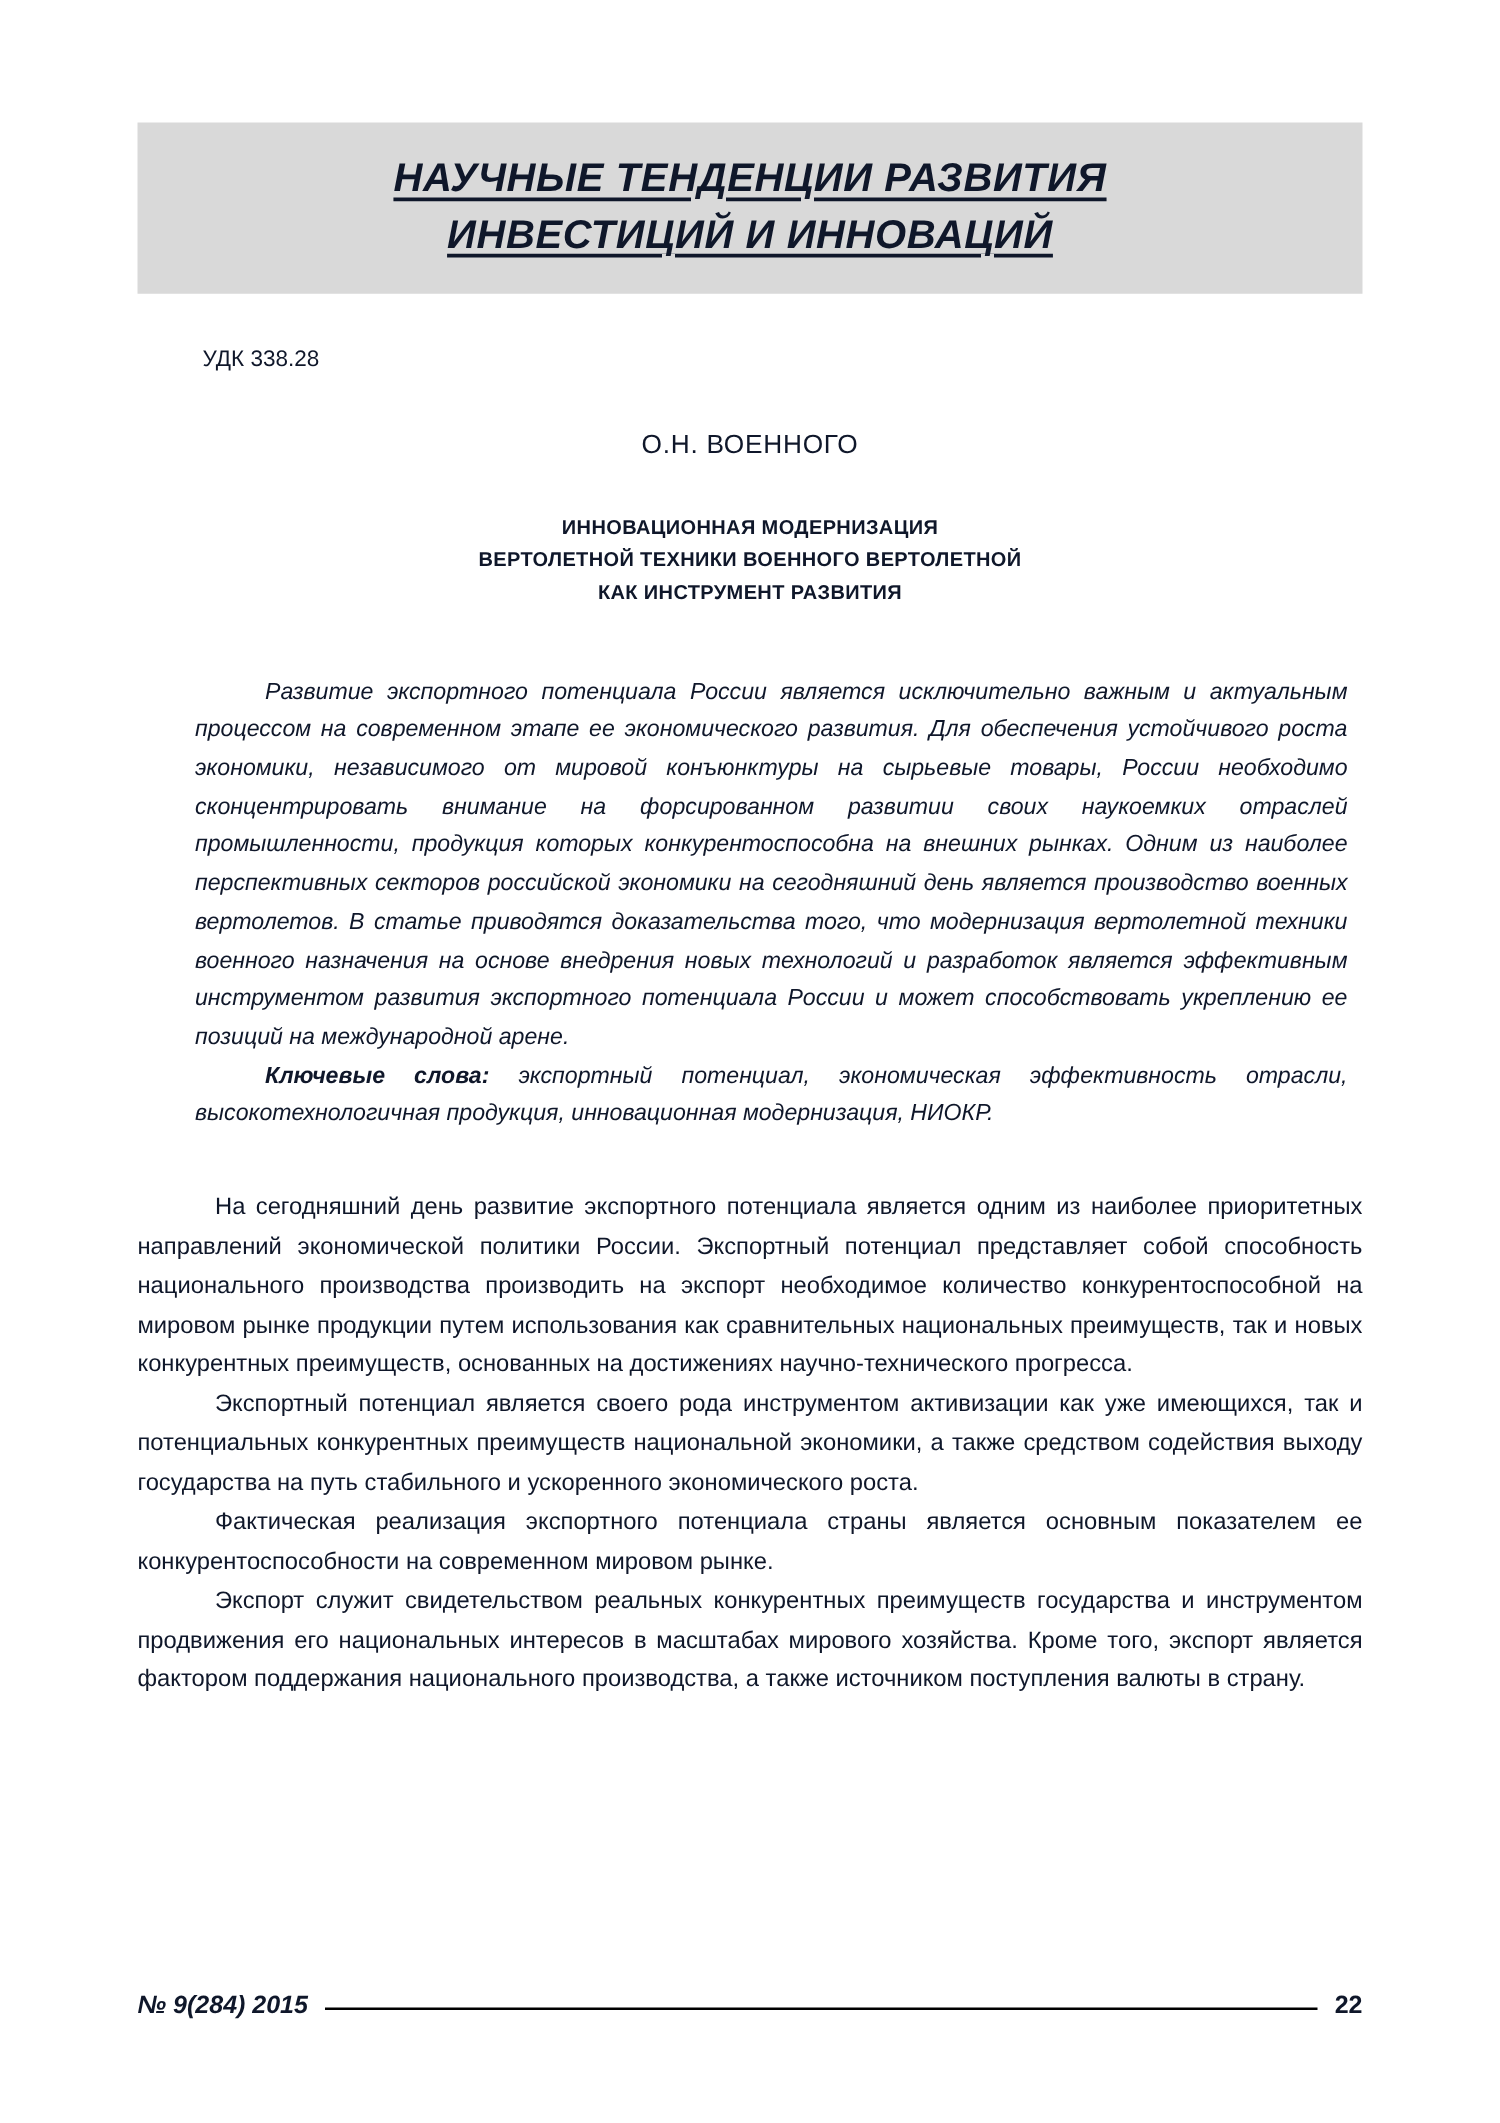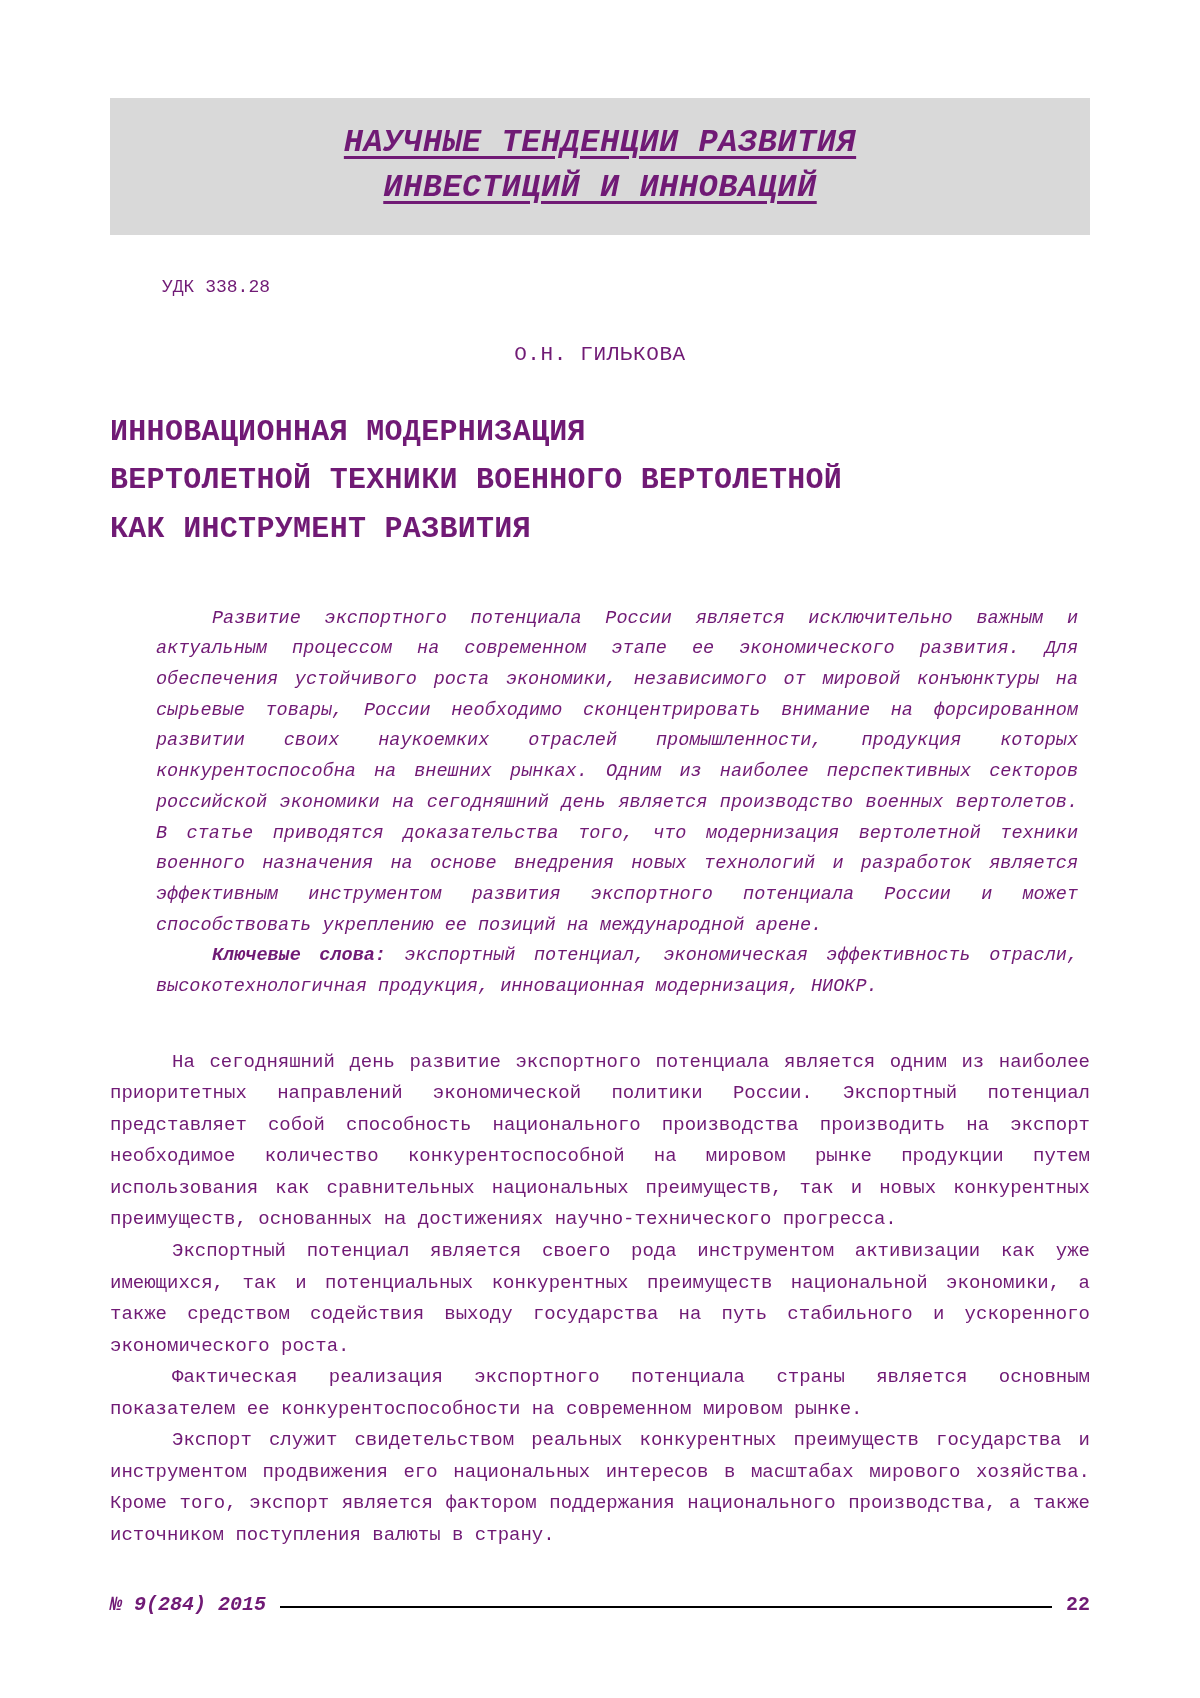--- a/index.html
+++ b/index.html
@@ -6,22 +6,22 @@
     margin: 0;
     padding: 0;
     background: #ffffff;
   }
   .page {
     position: relative;
     width: 1200px;
     height: 1698px;
     background: #ffffff;
     box-sizing: border-box;
-    font-family: Liberation Mono, monospace;
-    color: #701a75;
+    font-family: Liberation Sans, sans-serif;
+    color: #0f172a;
     overflow: hidden;
   }
   .content {
     position: absolute;
     left: 110px;
     top: 0;
     width: 980px;
   }
 
   
@@ -52,23 +52,23 @@
   .author {
     margin-top: 46px;
     text-align: center;
     font-size: 21px;
     letter-spacing: 0.6px;
   }
 
   
   .title {
     margin-top: 42px;
-    text-align: left;
+    text-align: center;
     font-weight: bold;
-    font-size: 30px;
+    font-size: 16px;
     line-height: 1.62;
     letter-spacing: 0.3px;
   }
 
   
   .abstract {
     margin-top: 50px;
     margin-left: 46px;
     margin-right: 12px;
     font-style: italic;
@@ -134,21 +134,21 @@
 <div class="page">
   <div class="content">
 
     <div class="banner">
       <div class="banner-line">НАУЧНЫЕ ТЕНДЕНЦИИ РАЗВИТИЯ</div>
       <div class="banner-line">ИНВЕСТИЦИЙ И ИННОВАЦИЙ</div>
     </div>
 
     <div class="udc">УДК 338.28</div>
 
-    <div class="author">О.Н. ГИЛЬКОВА</div>
+    <div class="author">О.Н. ВОЕННОГО</div>
 
     <div class="title">
       <div>ИННОВАЦИОННАЯ МОДЕРНИЗАЦИЯ</div>
       <div>ВЕРТОЛЕТНОЙ ТЕХНИКИ ВОЕННОГО ВЕРТОЛЕТНОЙ</div>
       <div>КАК ИНСТРУМЕНТ РАЗВИТИЯ</div>
     </div>
 
     <div class="abstract">
       <p>Развитие экспортного потенциала России является исключительно важным и актуальным процессом на современном этапе ее экономического развития. Для обеспечения устойчивого роста экономики, независимого от мировой конъюнктуры на сырьевые товары, России необходимо сконцентрировать внимание на форсированном развитии своих наукоемких отраслей промышленности, продукция которых конкурентоспособна на внешних рынках. Одним из наиболее перспективных секторов российской экономики на сегодняшний день является производство военных вертолетов. В статье приводятся доказательства того, что модернизация вертолетной техники военного назначения на основе внедрения новых технологий и разработок является эффективным инструментом развития экспортного потенциала России и может способствовать укреплению ее позиций на международной арене.</p>
       <p class="keywords"><span class="kw-label">Ключевые слова:</span><span> экспортный потенциал, экономическая эффективность отрасли, высокотехнологичная продукция, инновационная модернизация, НИОКР.</span></p>

